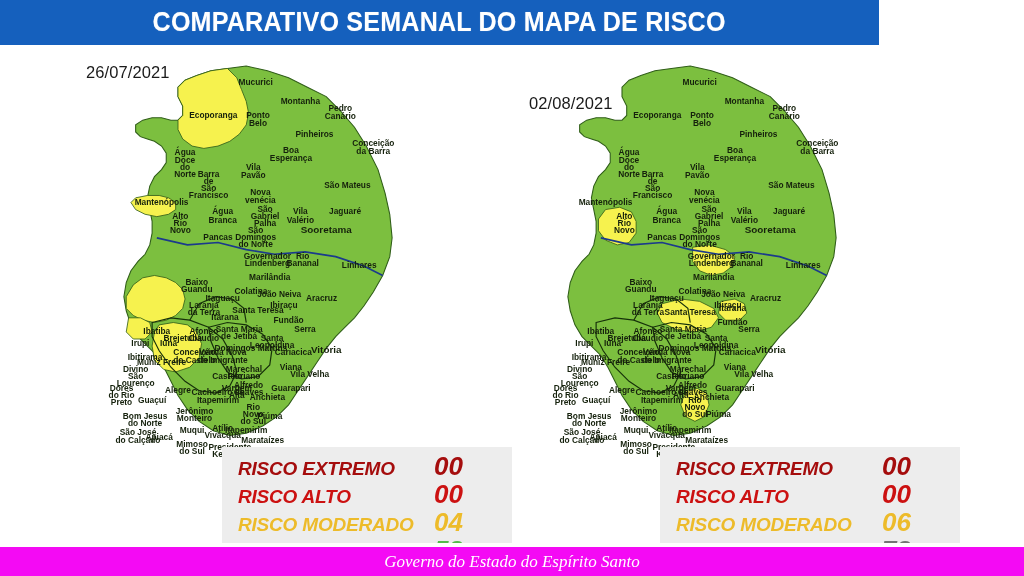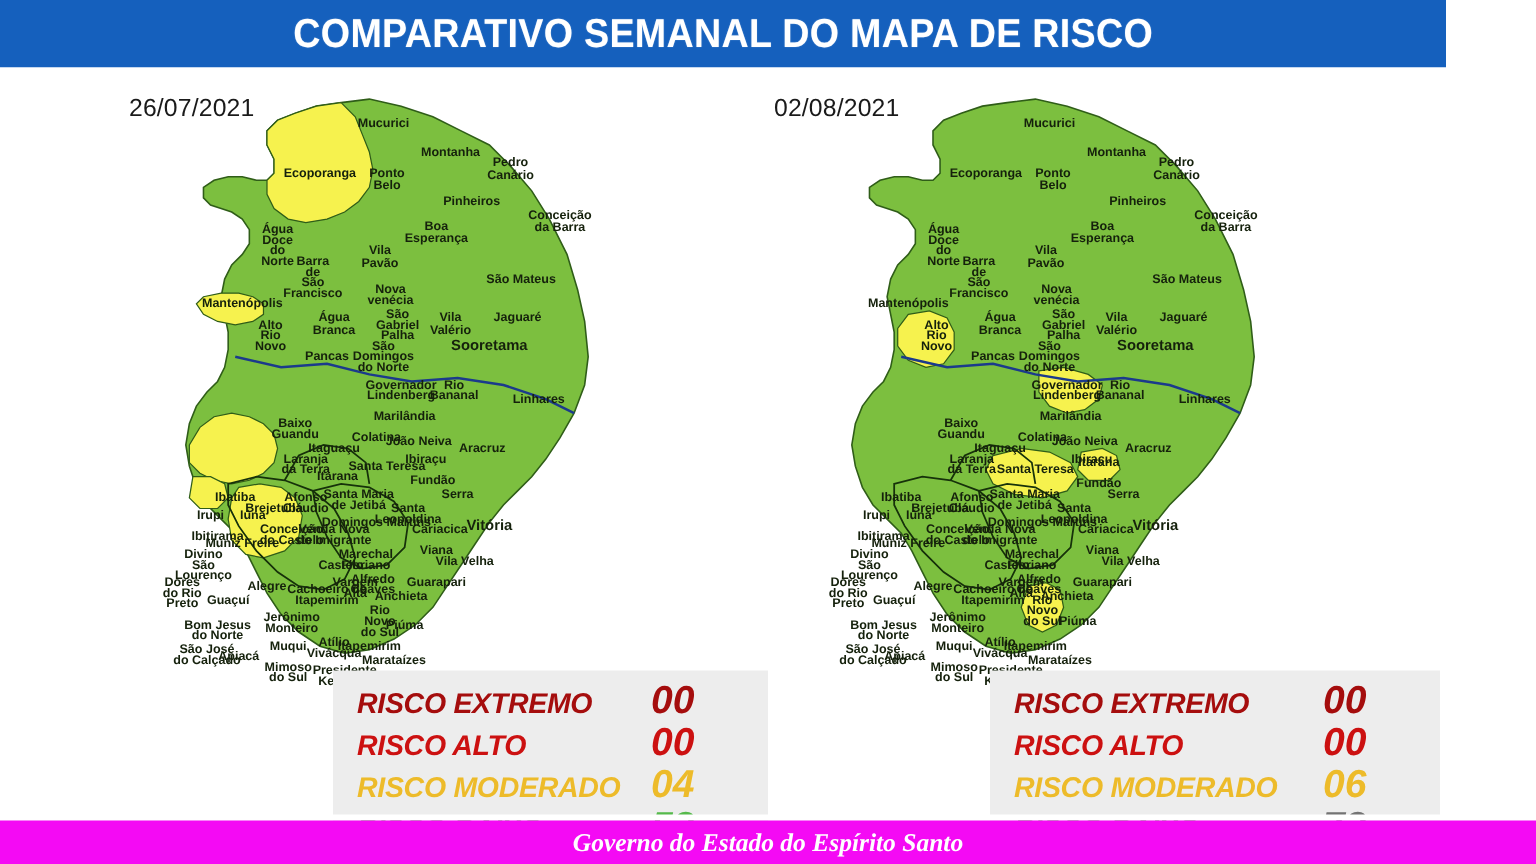--- a/index.html
+++ b/index.html
@@ -18,21 +18,21 @@
     position: relative;
     width: 1024px;
     height: 576px;
     background: #ffffff;
   }
 
   
   .header-bar {
     position: absolute;
     left: 0; top: 0;
-    width: 964px;
+    width: 879px;
     height: 45px;
     background: #1560bd;
     display: flex;
     align-items: center;
     justify-content: center;
   }
   .header-title {
     color: #ffffff;
     font-family: "Liberation Sans", sans-serif;
     font-weight: bold;
@@ -64,21 +64,21 @@
   .date-label {
     position: absolute;
     top: 18px;
     font-family: "Liberation Sans", sans-serif;
     font-size: 16.5px;
     color: #1a1a1a;
     letter-spacing: 0.1px;
     white-space: nowrap;
   }
   .panel-left .date-label { left: 86px; }
-  .panel-right .date-label { left: 4px; }
+  .panel-right .date-label { left: 17px; margin-top: 31px; }
 
   .map-wrap {
     position: absolute;
     left: 78px;
     top: 14px;
     width: 360px;
     height: 400px;
     text-align: center;
   }
   .panel-right .map-wrap { left: 10px; }
@@ -146,21 +146,21 @@
     height: 29px;
     background: #f40af4;
     display: flex;
     align-items: center;
     justify-content: center;
   }
   .footer-text {
     color: #ffffff;
     font-family: "Liberation Serif", serif;
     font-style: italic;
-    font-weight: bold;
+    font-weight: normal;
     font-size: 17px;
     white-space: nowrap;
   }
   .footer-gap {
     position: absolute;
     left: 0; top: 543px;
     width: 1024px; height: 4px;
     background: #ffffff;
   }
 </style>

